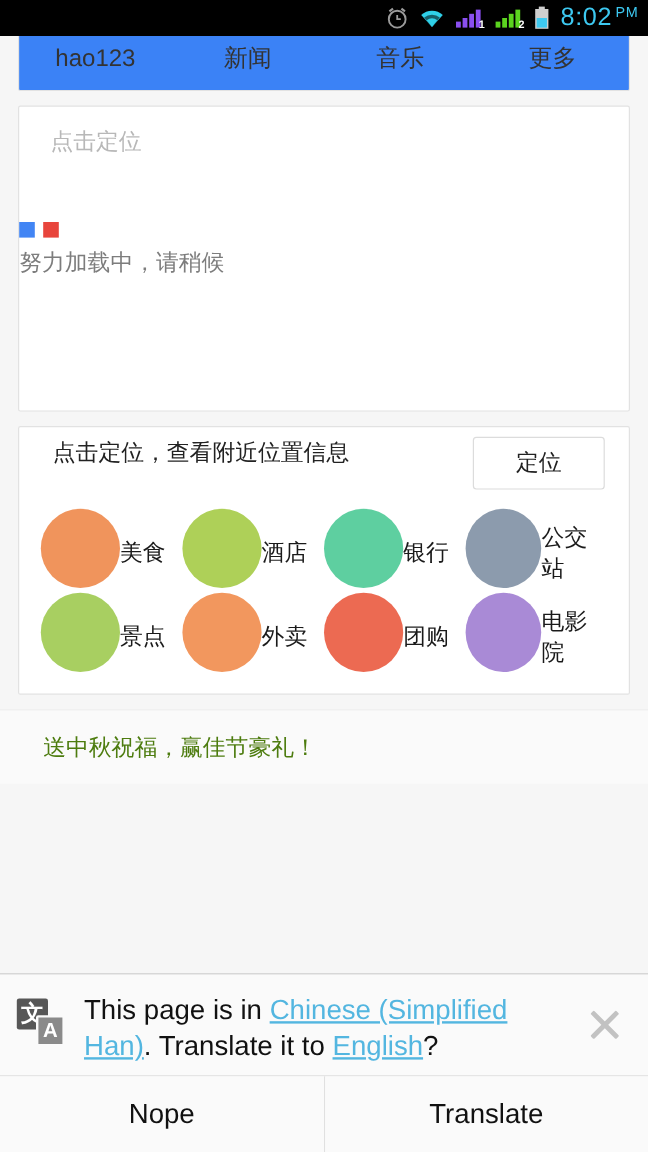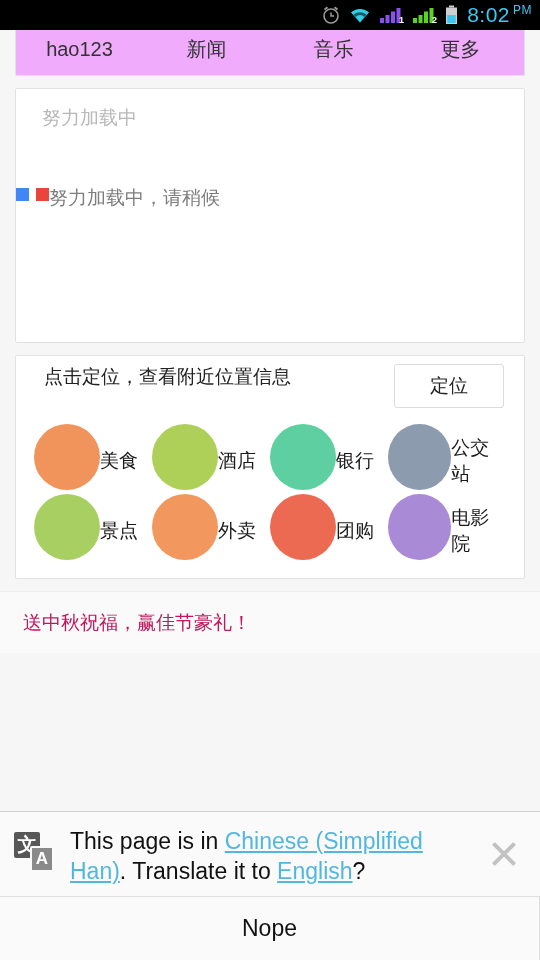--- a/index.html
+++ b/index.html
@@ -28,38 +28,38 @@
   .page { position: absolute; top: 30px; left: 0; right: 0; bottom: 0; background: #f6f6f6; }
 
   .card {
     background: #fff; border: 1px solid #e2e2e2;
     margin: 0 15px 12px 15px; border-radius: 2px;
   }
 
   
   .navstrip {
     display: flex; align-items: center; height: 46px;
-    margin: 0 15px 12px 15px; background: #f0abfc;
+    margin: 0 15px 12px 15px; background: #3b82f6;
     border: 1px solid #e2e2e2; border-top: none; border-radius: 0 0 2px 2px;
   }
   .navstrip a {
     flex: 1; text-align: center; color: #333;
     font-size: 20px; text-decoration: none; line-height: 1;
     padding-bottom: 8px;
   }
 
   .card-title {
     color: #b8b8b8; font-size: 19px; padding: 16px 0 0 26px;
   }
 
   
   .hot-card { height: 255px; position: relative; }
   .loading-wrap {
     position: absolute; left: 0; right: 13px; top: 96px;
-    display: flex; flex-direction: row; align-items: center;
+    display: flex; flex-direction: column; align-items: flex-start;
   }
   .spinner { display: flex; gap: 7px; margin-bottom: 8px; }
   .sq { width: 13px; height: 13px; }
   .loading-text { color: #7d7d7d; font-size: 19px; }
 
   
   .nearby-row {
     display: flex; align-items: flex-start; justify-content: space-between;
     padding: 8px 20px 0 28px;
   }
@@ -75,23 +75,23 @@
     display: grid; grid-template-columns: repeat(4, 1fr);
     row-gap: 4px; padding: 16px 18px 18px 18px;
   }
   .tile { display: flex; flex-direction: row; align-items: center; }
   .tile .dot { width: 66px; height: 66px; border-radius: 50%; }
   .tile .tlabel { margin-top: 7px; font-size: 19px; color: #1a1a1a; }
 
   
   .promo {
     height: 62px; display: flex; align-items: center;
-    padding-left: 23px; background: #fafafa;
+    padding-left: 36px; background: #fafafa;
     border-top: 1px solid #eee;
-    color: #be185d; font-size: 19px;
+    color: #4d7c0f; font-size: 19px;
   }
 
   
   .infobar {
     position: absolute; left: 0; right: 0; bottom: 0;
     background: #fafafa; border-top: 1px solid #cfcfcf;
   }
   .infobar-main { display: flex; align-items: flex-start; padding: 14px 8px 10px 14px; }
   .tr-icon { width: 42px; height: 42px; position: relative; flex: 0 0 42px; margin-top: 6px; }
   .tr-icon .sqA, .tr-icon .sqB {
@@ -175,21 +175,21 @@
   <div class="page">
 
     <div class="navstrip">
       <a href="#">hao123</a>
       <a href="#">新闻</a>
       <a href="#">音乐</a>
       <a href="#">更多</a>
     </div>
 
     <div class="card hot-card">
-      <div class="card-title">努力加载中</div>
+      <div class="card-title">点击定位</div>
       <div class="loading-wrap">
         <div class="spinner">
           <div class="sq" id="sq1" style="background: rgb(66, 133, 244);"></div>
           <div class="sq" id="sq2" style="background: rgb(232, 69, 60);"></div>
         </div>
         <div class="loading-text">努力加载中，请稍候</div>
       </div>
     </div>
 
     <div class="card">
@@ -248,15 +248,16 @@
         <span>This page is in </span><a href="#">Chinese (Simplified Han)</a><span>. Translate it to </span><a href="#">English</a><span>?</span>
       </div>
       <div class="close-x">
           <span></span>
           <span></span>
         </div>
     </div>
     <div class="infobar-actions">
       <button class="act-btn">Nope</button>
       <div class="act-sep"></div>
+      <button class="act-btn">Translate</button>
     </div>
   </div>
 </div>
 
 </body></html>

